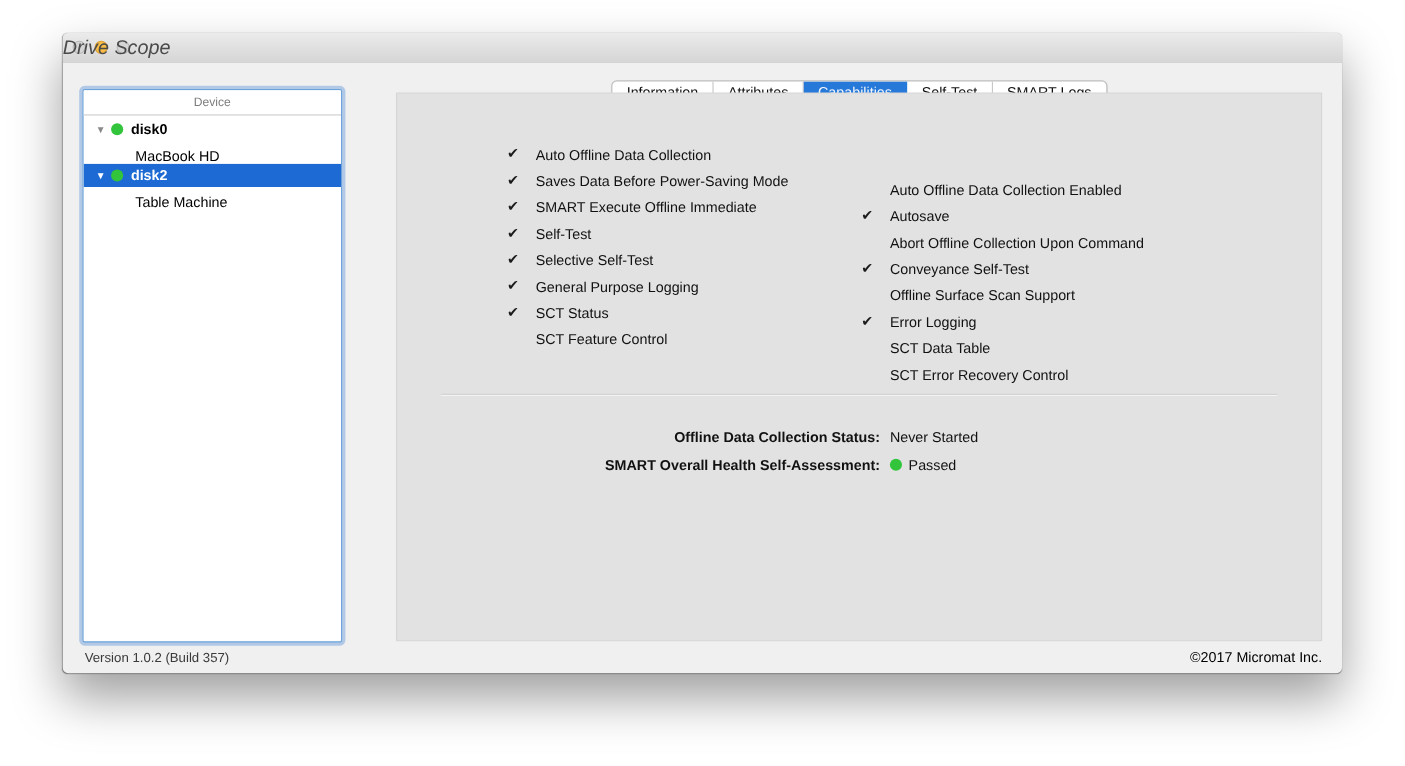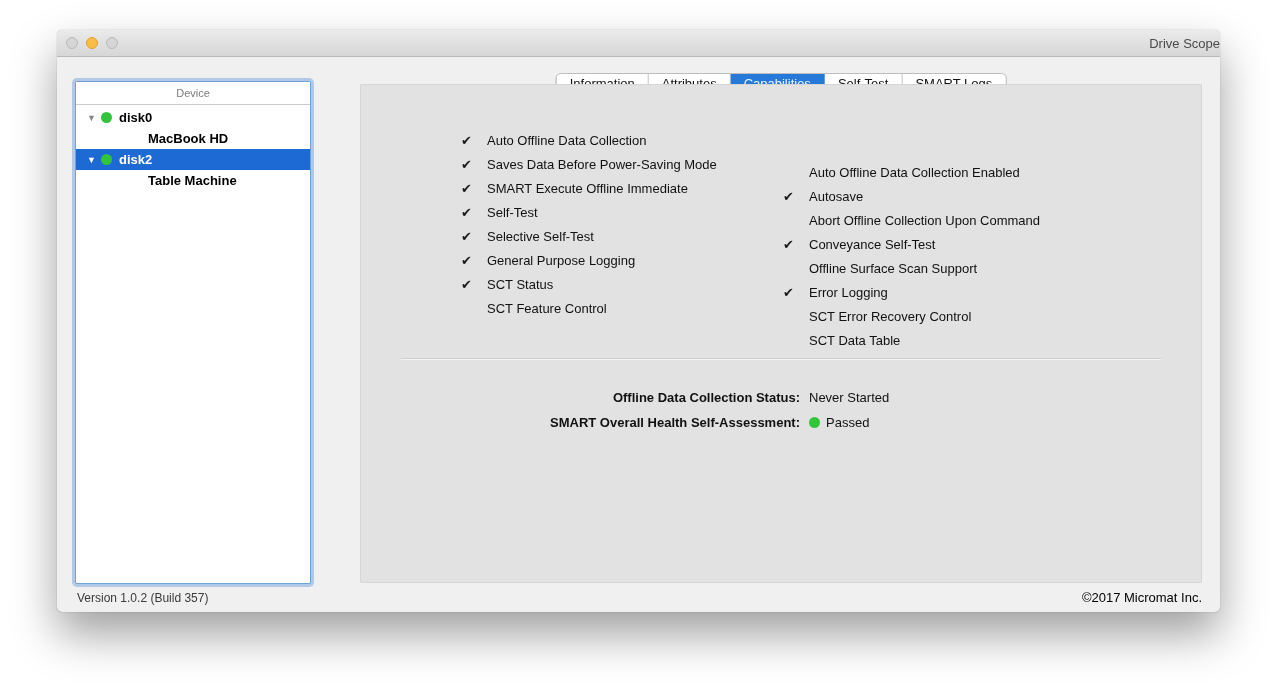--- a/index.html
+++ b/index.html
@@ -7,36 +7,36 @@
     font-family:"Liberation Sans","DejaVu Sans",sans-serif; }
 
   .window { position:absolute; left:57px; top:30px; width:1163px; height:582px;
     background:#f0f0f0; border-radius:5px;
     box-shadow:0 22px 45px rgba(0,0,0,.38), 0 0 1px rgba(0,0,0,.45); }
 
   .titlebar { position:absolute; left:0; top:0; width:100%; height:27px;
     background:linear-gradient(#ebebeb,#d6d6d6); border-bottom:1px solid #b8b8b8;
     border-radius:5px 5px 0 0; }
   .title { position:absolute; left:0; right:0; top:0; height:27px; line-height:27px;
-    text-align:right; font-size:13px; color:#4a4a4a; }
+    text-align:left; font-size:18px; color:#4a4a4a;font-style:italic; }
   .lights { position:absolute; left:9px; top:7px; display:flex; gap:8px; }
   .light { width:12px; height:12px; border-radius:50%; }
   .light.gray   { background:#d6d5d5; border:1px solid #b9b8b8; }
   .light.yellow { background:#f8bd46; border:1px solid #dfa134; }
 
   
   .sidebar { position:absolute; left:18px; top:51px; width:236px; height:503px;
     background:#ffffff; border:1px solid #6ea3d9; border-radius:2px;
     box-shadow:0 0 0 3px rgba(125,170,222,.55); overflow:hidden; }
   .sb-header { height:23px; line-height:22px; text-align:center; font-size:11px;
     color:#7c7c7c; border-bottom:1px solid #cccccc; background:#fff; }
   .sb-rows { padding-top:2px; }
   .sb-row { height:21px; display:flex; align-items:center; font-size:13px; color:#000; }
   .sb-row.device { padding-left:11px; font-weight:bold; }
-  .sb-row.volume { padding-left:72px; font-weight:bold; }
+  .sb-row.volume { padding-left:47px; font-weight:normal;align-items:flex-end; }
   .sb-row.selected { color:#ffffff; }
   .tri { font-size:9px; color:#8a8a8a; width:14px; flex:0 0 14px; }
   .sb-row.selected .tri { color:#ffffff; }
   .dot { width:11px; height:11px; border-radius:50%; flex:0 0 11px; margin-right:7px; }
 
   
   .panel { position:absolute; left:303px; top:54px; width:842px; height:499px;
     background:#e2e2e2; border:1px solid #d5d5d5; border-radius:1px; }
 
   
@@ -172,25 +172,25 @@
       <div class="cap-row">
         <span class="cap-check"></span>
         <span>Offline Surface Scan Support</span>
       </div>
       <div class="cap-row">
         <span class="cap-check">✔</span>
         <span>Error Logging</span>
       </div>
       <div class="cap-row">
         <span class="cap-check"></span>
+        <span>SCT Data Table</span>
+      </div>
+      <div class="cap-row">
+        <span class="cap-check"></span>
         <span>SCT Error Recovery Control</span>
-      </div>
-      <div class="cap-row">
-        <span class="cap-check"></span>
-        <span>SCT Data Table</span>
       </div>
     </div>
 
     <div class="divider"></div>
 
     <div class="status">
       <div class="st-row">
         <span class="st-label">Offline Data Collection Status:</span>
         <span class="st-value">Never Started</span>
       </div>

